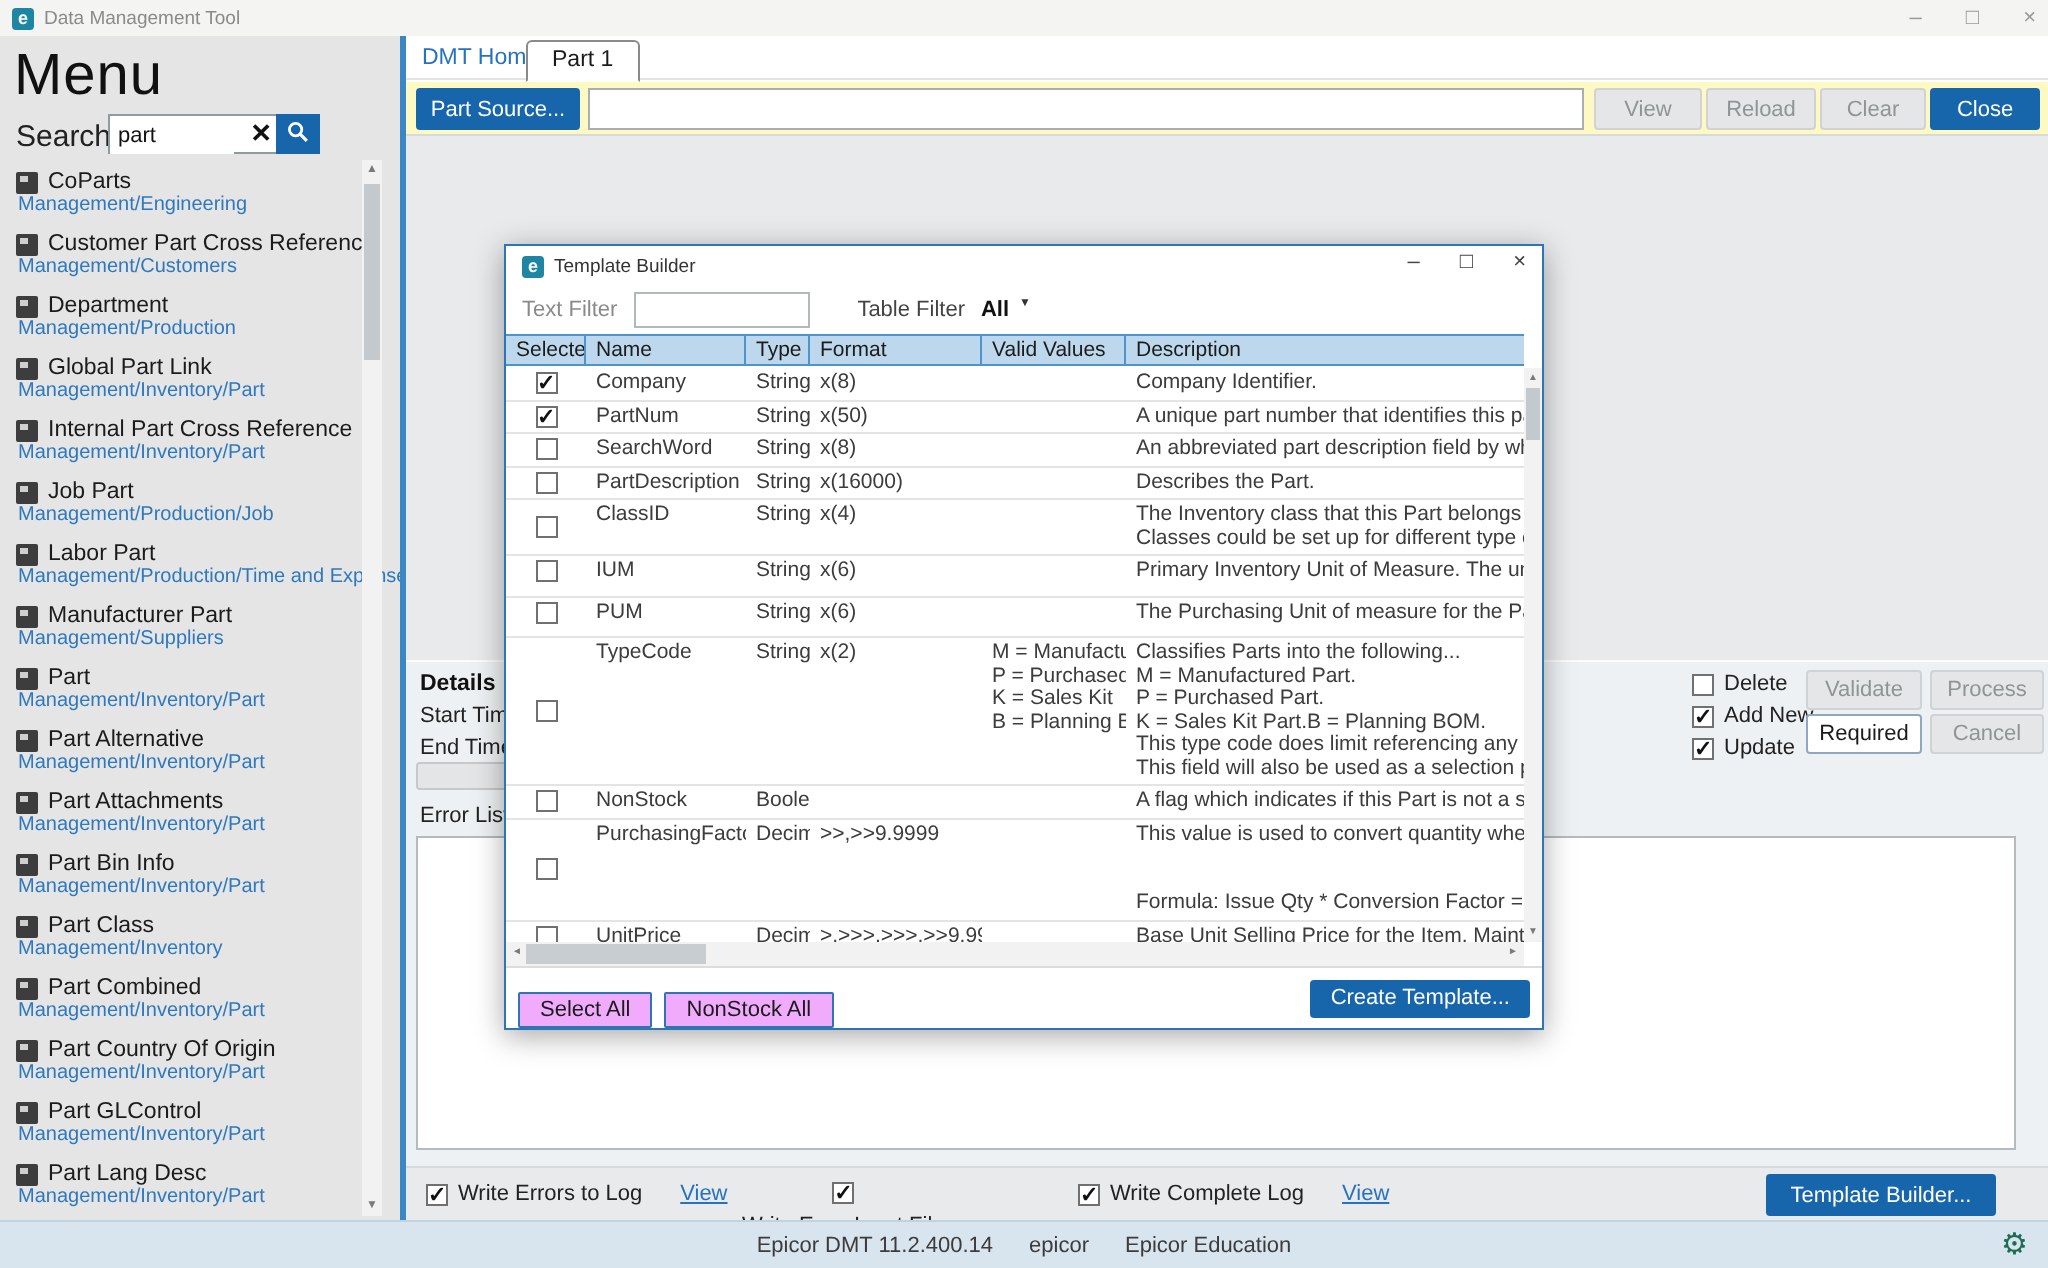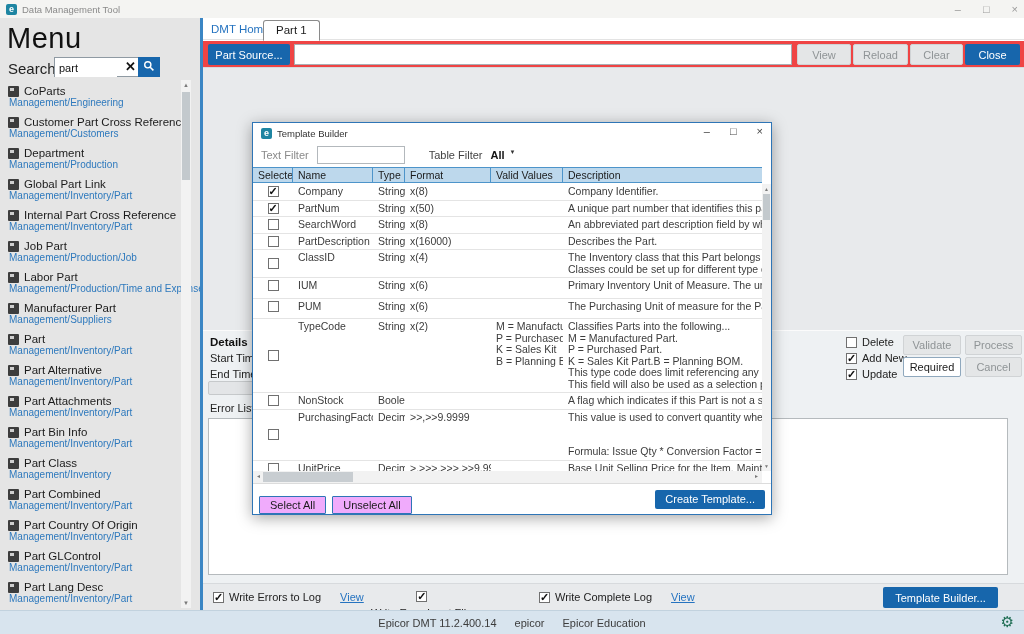--- a/index.html
+++ b/index.html
@@ -34,21 +34,21 @@
   .side-scroll .arr.up { top:2px; } .side-scroll .arr.down { bottom:2px; }
   .side-scroll .thumb { position:absolute; left:1px; top:12px; width:8px; height:88px; background:#c3c9cd; }
 
   .v-divider { position:absolute; left:200px; top:18px; width:3px; height:592px; background:#3b86c4; }
 
   
   .main { position:absolute; left:203px; top:18px; width:821px; height:592px; background:#fff; }
   .tabs-row { position:absolute; left:0; top:0; width:821px; height:22px; background:#fff; border-bottom:1px solid #e3e3e3; }
   .tab-link { position:absolute; left:8px; top:5px; font-size:11.5px; color:#2573c0; cursor:pointer; }
   .tab-active { position:absolute; left:60px; top:2px; height:21px; padding:0 12px; background:#fff; border:1px solid #8a8a8a; border-bottom:1px solid #fff; border-radius:3px 3px 0 0; font-size:11.5px; color:#1b1b1b; line-height:19px; z-index:2; }
-  .source-row { position:absolute; left:0; top:23px; width:821px; height:26px; background:#ef4444; }
+  .source-row { position:absolute; left:0; top:23px; width:821px; height:26px; background:#fef9c3; }
   .btn-blue { background:#1766ac; color:#fff; border:none; border-radius:2px; font-size:11px; font-family:"Liberation Sans", sans-serif; cursor:pointer; }
   .part-source-btn { position:absolute; left:5px; top:3px; width:82px; height:21px; }
   .source-input { position:absolute; left:91px; top:3px; width:498px; height:21px; border:1px solid #a9aeb3; background:#fff; font-size:11px; padding:0 4px; font-family:"Liberation Sans", sans-serif; }
   .btn-gray { background:#e4e6e7; color:#8f9496; border:1px solid #d0d3d5; border-radius:2px; font-size:11px; font-family:"Liberation Sans", sans-serif; }
   .view-btn   { position:absolute; left:594px; top:3px; width:54px; height:21px; }
   .reload-btn { position:absolute; left:650px; top:3px; width:55px; height:21px; }
   .clear-btn  { position:absolute; left:707px; top:3px; width:53px; height:21px; }
   .close-btn  { position:absolute; left:762px; top:3px; width:55px; height:21px; }
   .gray-area { position:absolute; left:0; top:49px; width:821px; height:263px; background:#e8eaec; border-top:1px solid #d7dadd; }
 
@@ -536,18 +536,18 @@
         <span class="arr down">▼</span>
       </div>
       <div class="hscroll">
         <span class="arr left">◄</span>
         <span class="thumb"></span>
         <span class="arr right">►</span>
       </div>
     </div>
     <div class="d-footer">
       <button class="btn-outline">Select All</button>
-      <button class="btn-outline">Unselect All</button>
+      <button class="btn-outline">NonStock All</button>
       <button class="btn-blue create-btn">Create Template...</button>
     </div>
   </div>
 
 </div>
 
 </body></html>

